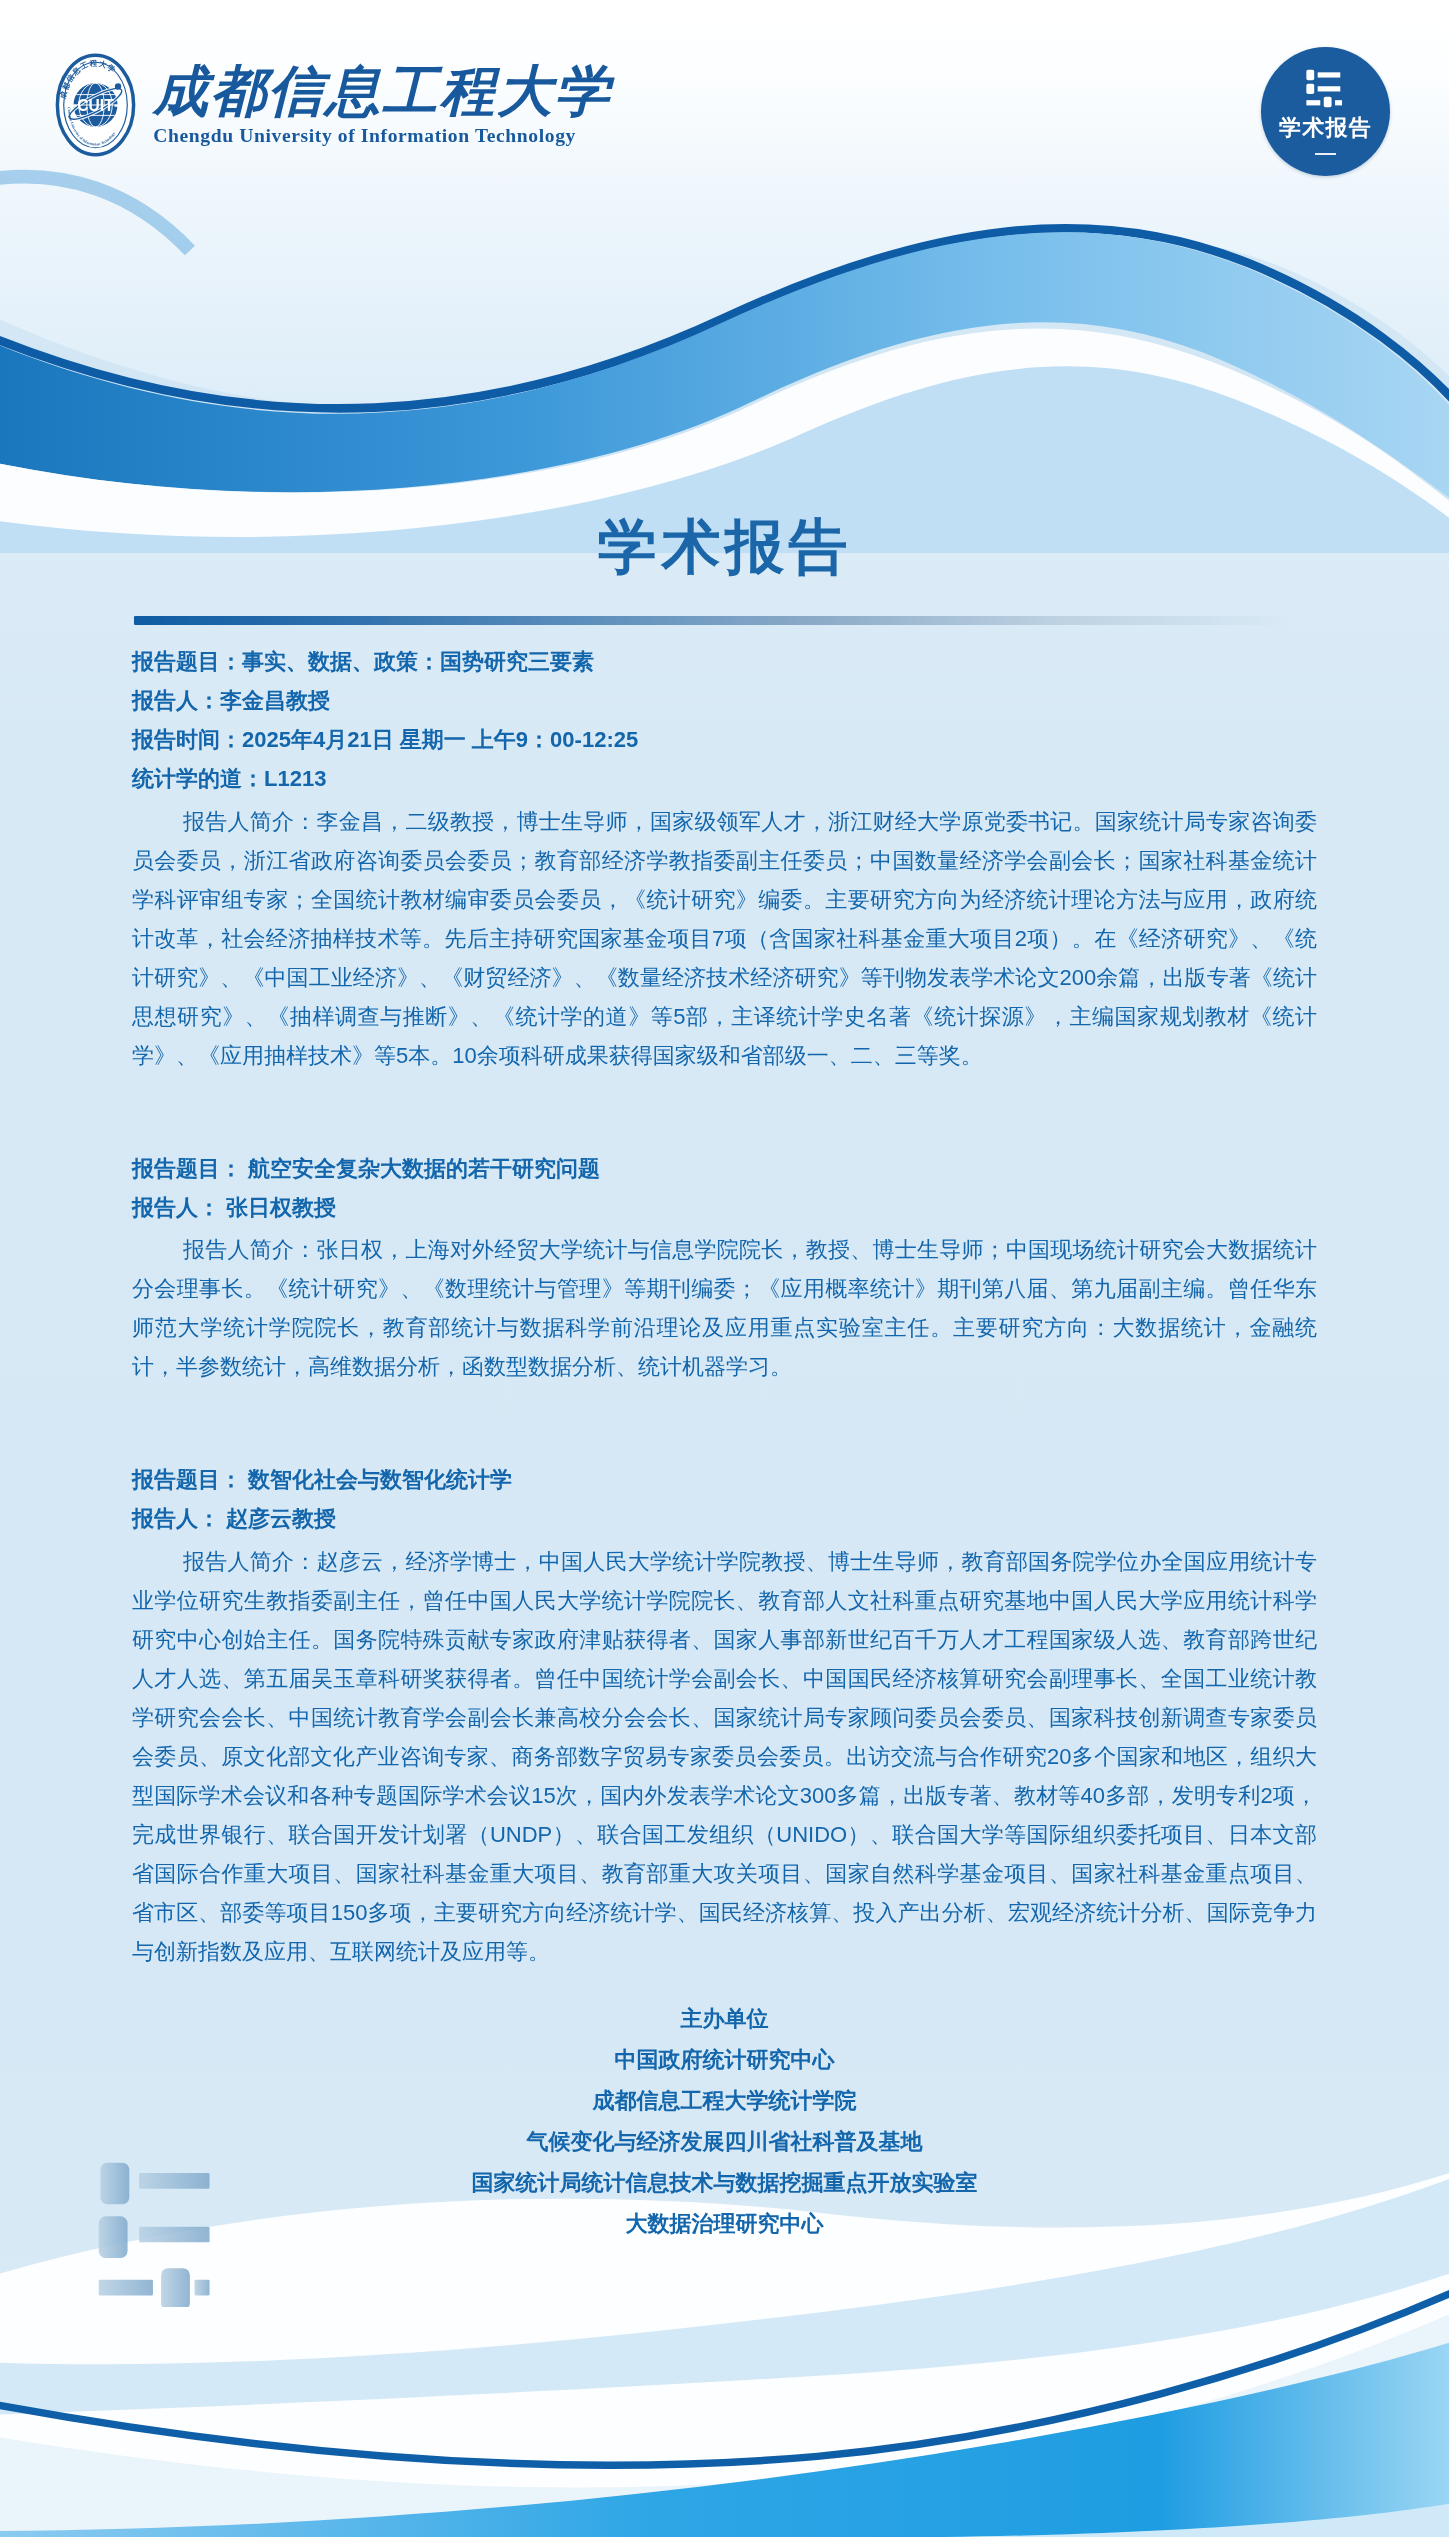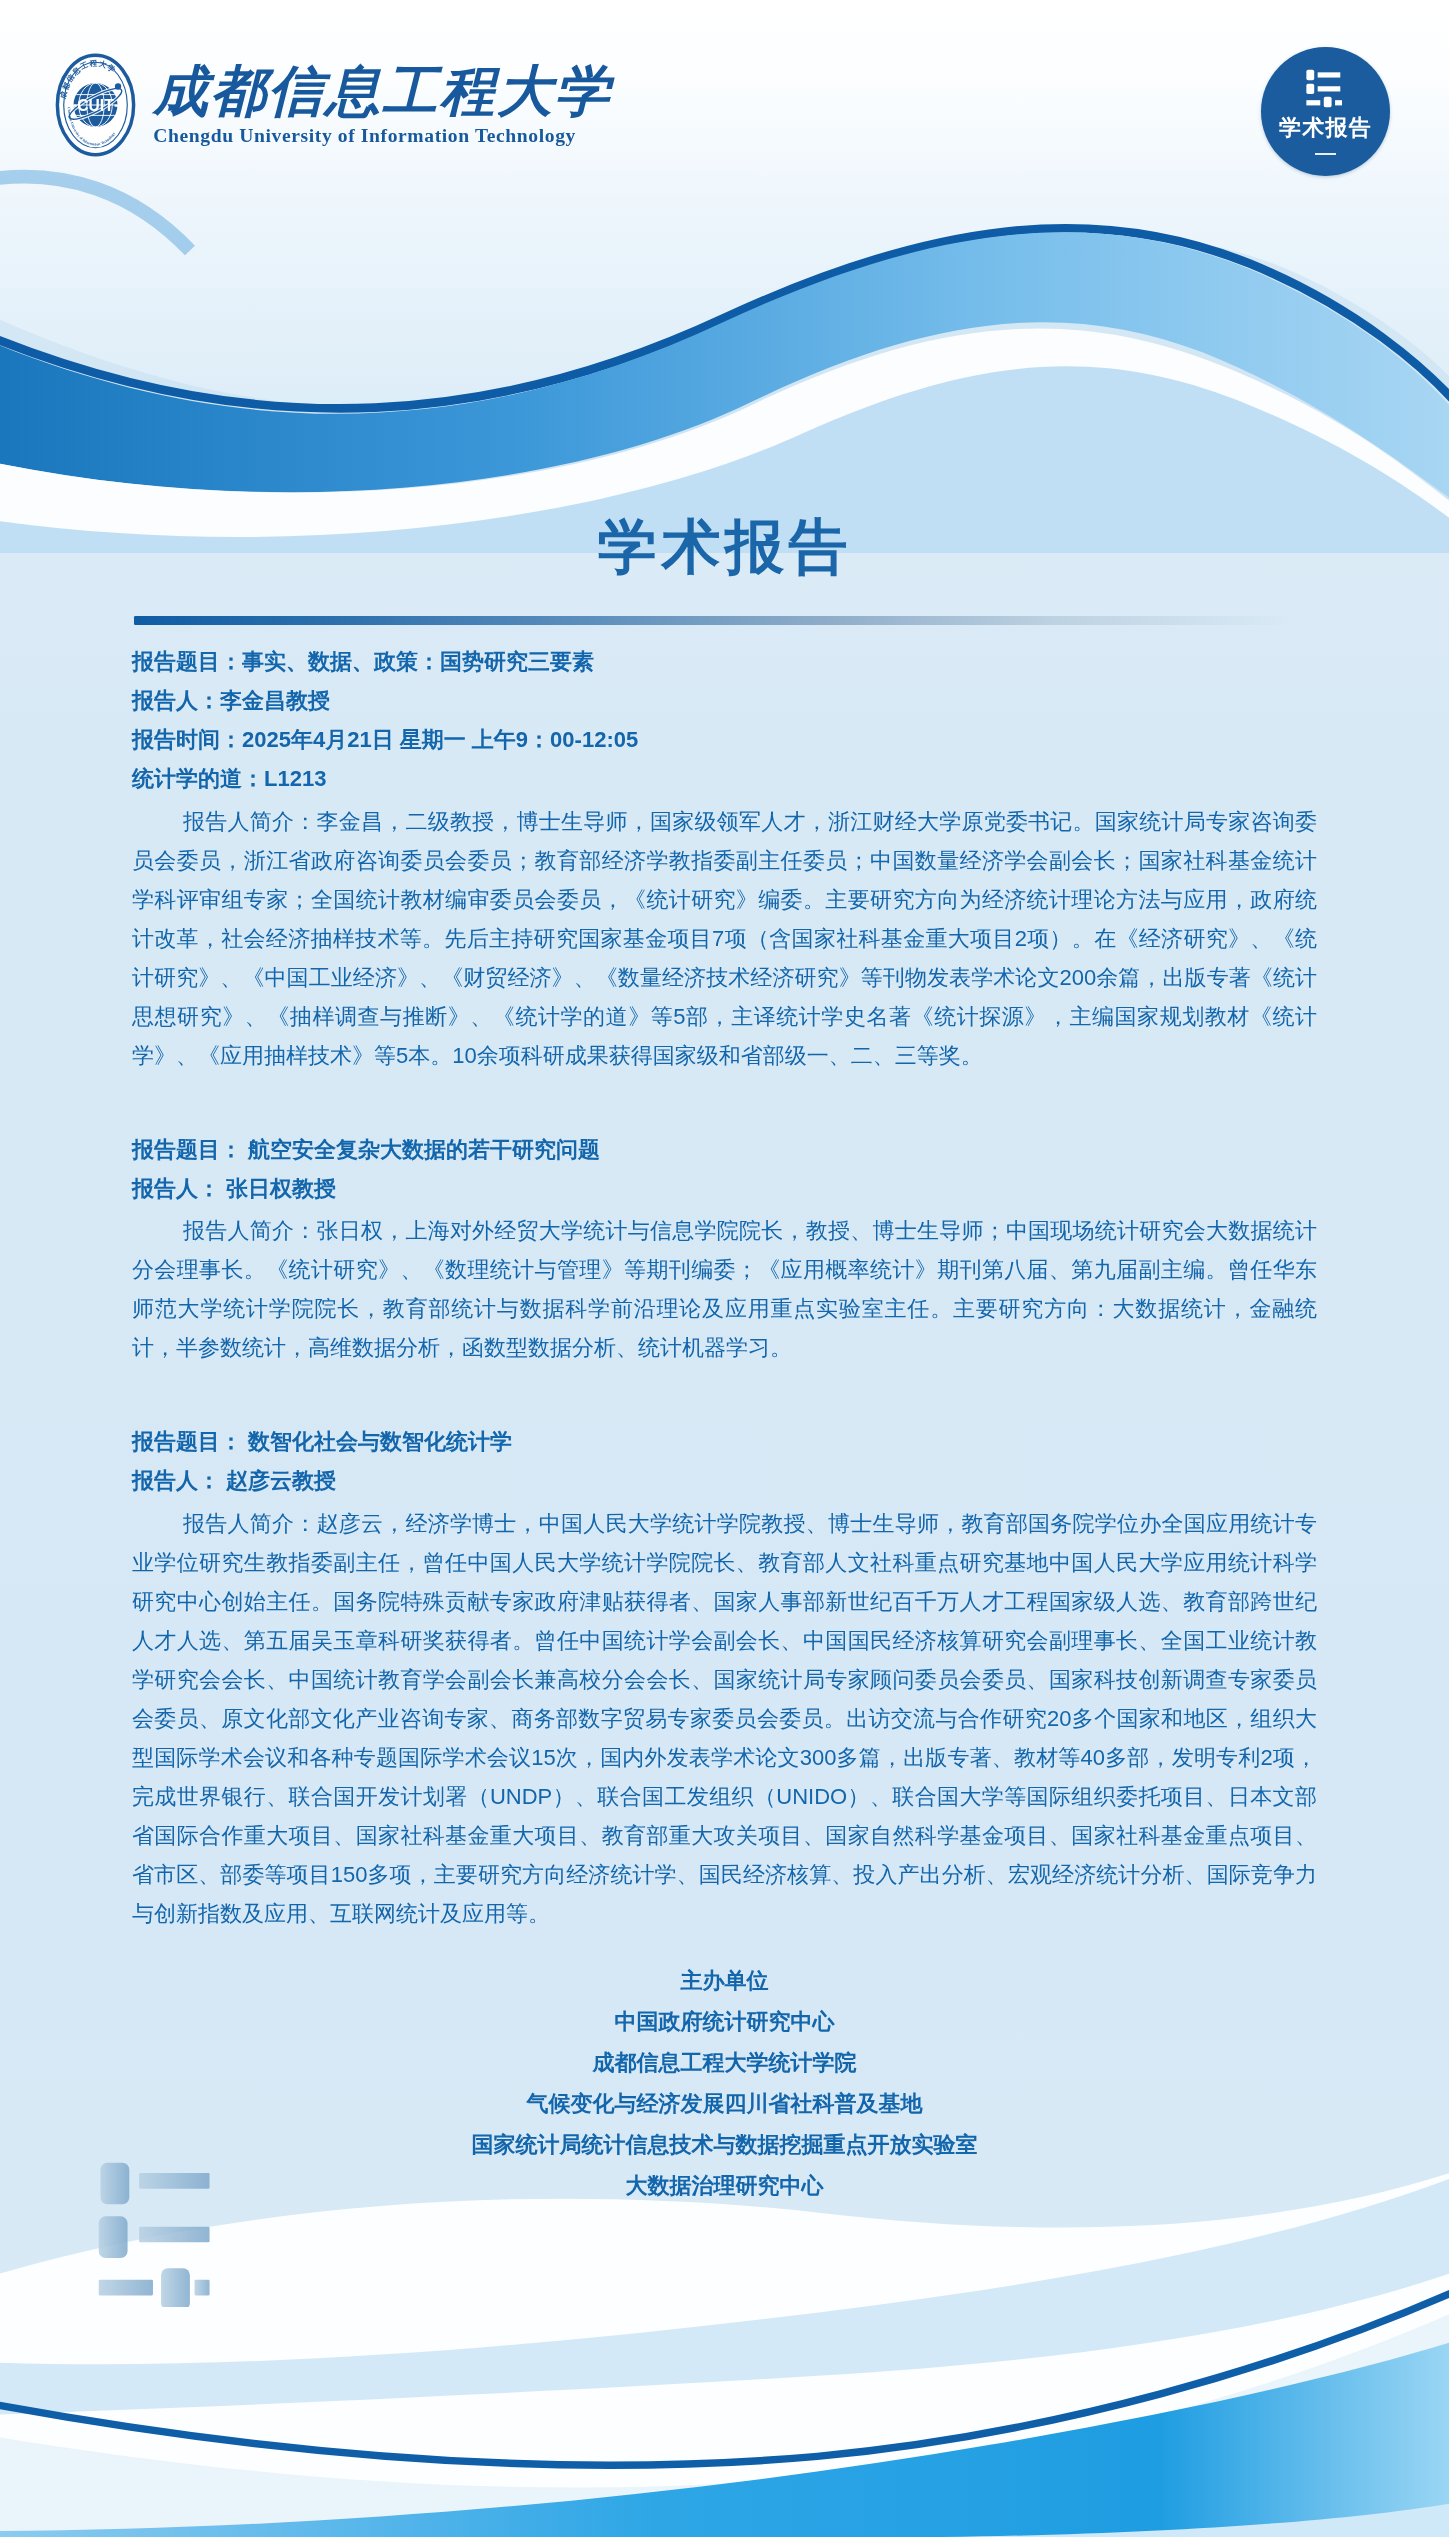--- a/index.html
+++ b/index.html
@@ -40,21 +40,21 @@
     position:absolute; top:616px; left:134px; width:1204px; height:9.2px; z-index:2; border-radius:1.2px;
     background:linear-gradient(90deg,#0f5ca4 0%,#2f71ad 18%,#5d8fbc 38%,#8fadc9 58%,#bcd1e1 76%,rgba(217,233,245,.2) 96%);
   }
 
   .content {
     position:absolute; top:642px; left:132px; width:1185px; z-index:2;
     color:#1366ac; font-size:22px; line-height:39px; font-weight:600;
   }
   .field { font-weight:700; white-space:pre-wrap; }
   .bio { margin:3.5px 0 0 0; text-align:justify; text-indent:51px; font-weight:400; }
-  .report-2, .report-3 { margin-top:55px; }
+  .report-2, .report-3 { margin-top:74px; }
 
   .organizers { margin-top:27px; text-align:center; font-weight:700; line-height:41px; color:#1366ac; }
 </style>
 </head>
 <body>
 
 <div class="page">
 
   <svg class="waves-top" viewBox="0 0 2519 960" preserveAspectRatio="none" aria-hidden="true">
     <defs>
@@ -160,21 +160,21 @@
   </div>
 
   <div class="main-title">学术报告</div>
   <div class="divider"></div>
 
   <div class="content">
 
     <div class="report report-1">
       <div class="field"><span>报告题目：</span><span>事实、数据、政策：国势研究三要素</span></div>
       <div class="field"><span>报告人：</span><span>李金昌教授</span></div>
-      <div class="field"><span>报告时间：</span><span>2025年4月21日 星期一 上午9：00-12:05</span></div>
+      <div class="field"><span>报告时间：</span><span>2025年4月21日 星期一 上午9：00-12:25</span></div>
       <div class="field"><span>统计学的道：</span><span>L1213</span></div>
       <p class="bio">报告人简介：李金昌，二级教授，博士生导师，国家级领军人才，浙江财经大学原党委书记。国家统计局专家咨询委员会委员，浙江省政府咨询委员会委员；教育部经济学教指委副主任委员；中国数量经济学会副会长；国家社科基金统计学科评审组专家；全国统计教材编审委员会委员，《统计研究》编委。主要研究方向为经济统计理论方法与应用，政府统计改革，社会经济抽样技术等。先后主持研究国家基金项目7项（含国家社科基金重大项目2项）。在《经济研究》、《统计研究》、《中国工业经济》、《财贸经济》、《数量经济技术经济研究》等刊物发表学术论文200余篇，出版专著《统计思想研究》、《抽样调查与推断》、《统计学的道》等5部，主译统计学史名著《统计探源》，主编国家规划教材《统计学》、《应用抽样技术》等5本。10余项科研成果获得国家级和省部级一、二、三等奖。</p>
     </div>
 
     <div class="report report-2">
       <div class="field"><span>报告题目：</span><span> 航空安全复杂大数据的若干研究问题</span></div>
       <div class="field"><span>报告人：</span><span> 张日权教授</span></div>
       <p class="bio">报告人简介：张日权，上海对外经贸大学统计与信息学院院长，教授、博士生导师；中国现场统计研究会大数据统计分会理事长。《统计研究》、《数理统计与管理》等期刊编委；《应用概率统计》期刊第八届、第九届副主编。曾任华东师范大学统计学院院长，教育部统计与数据科学前沿理论及应用重点实验室主任。主要研究方向：大数据统计，金融统计，半参数统计，高维数据分析，函数型数据分析、统计机器学习。</p>
     </div>
 

